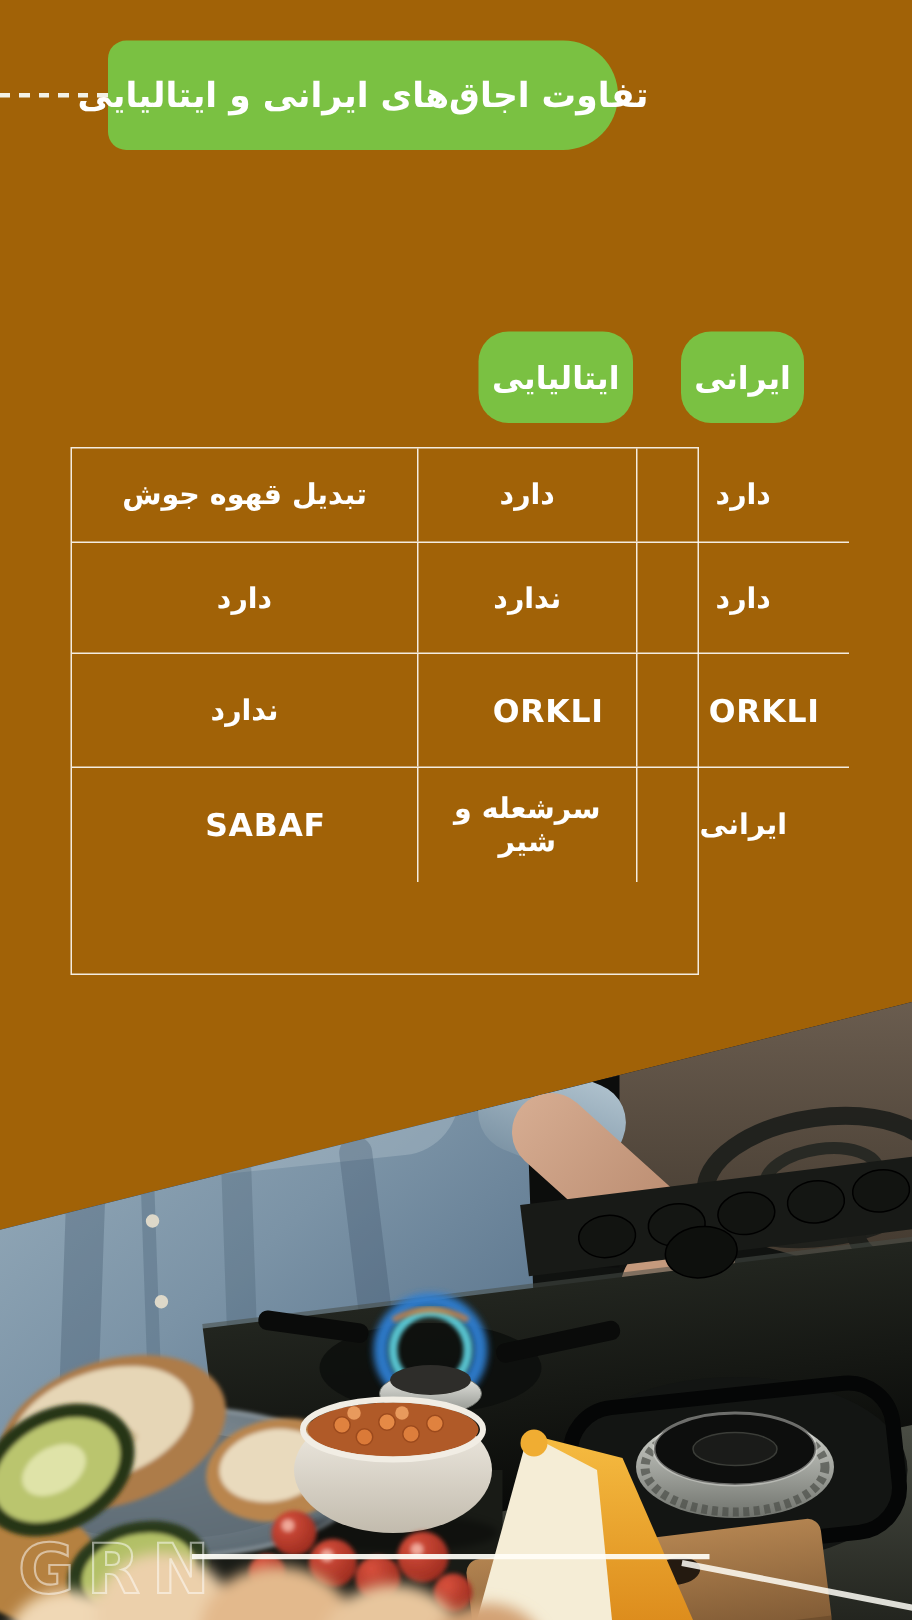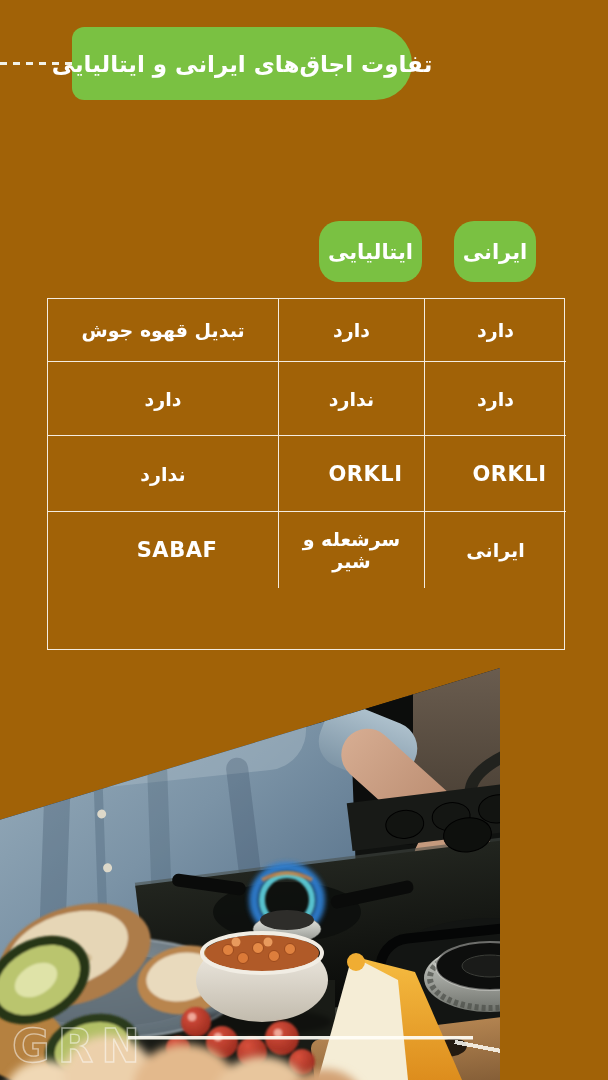--- a/index.html
+++ b/index.html
@@ -28,40 +28,40 @@
   .badge{
     position:absolute; top:221px; height:61px;
     background:#7ac142; border-radius:20px;
     display:flex; align-items:center; justify-content:center;
   }
   .badge span{color:#fff; font-size:21px; font-weight:700; direction:rtl; white-space:nowrap;}
   .badge-italian{left:295px; width:103px;margin-left:24px;}
   .badge-iranian{left:454px; width:82px;}
   
   .compare-table{
-    position:absolute; left:47px; top:298px; width:518px;
+    position:absolute; left:47px; top:298px; width:419px;
     display:grid;
     grid-template-columns:230px 146px 142px;
     grid-template-rows:62px 74px 76px 77px 61px;
     border:1px solid rgba(255,255,255,.88);
     box-sizing:border-box;
   }
   .t-cell{
     display:flex; align-items:center; justify-content:center;
     color:#fff; font-weight:700; font-size:19px; direction:rtl;
     border-top:1px solid rgba(255,255,255,.88);
     border-left:1px solid rgba(255,255,255,.88);
     box-sizing:border-box; text-align:center; padding:0 6px;
   }
   .t-cell:nth-child(-n+3){border-top:none;}
   .t-cell:nth-child(3n+1){border-left:none;}
   .t-cell.latin{font-size:21px; letter-spacing:.5px; direction:ltr;padding-left:34px;}
   
   .photo{
-    position:absolute; left:0; top:650px; width:500px; height:430px;
+    position:absolute; left:0; top:650px; width:608px; height:430px;
     clip-path:polygon(0 39.5%, 100% 4.2%, 100% 100%, 0 100%);
   }
   .photo svg{display:block;}
 </style>
 </head>
 <body>
 
 <div class="page">
 
   <div class="dash-line"></div>

